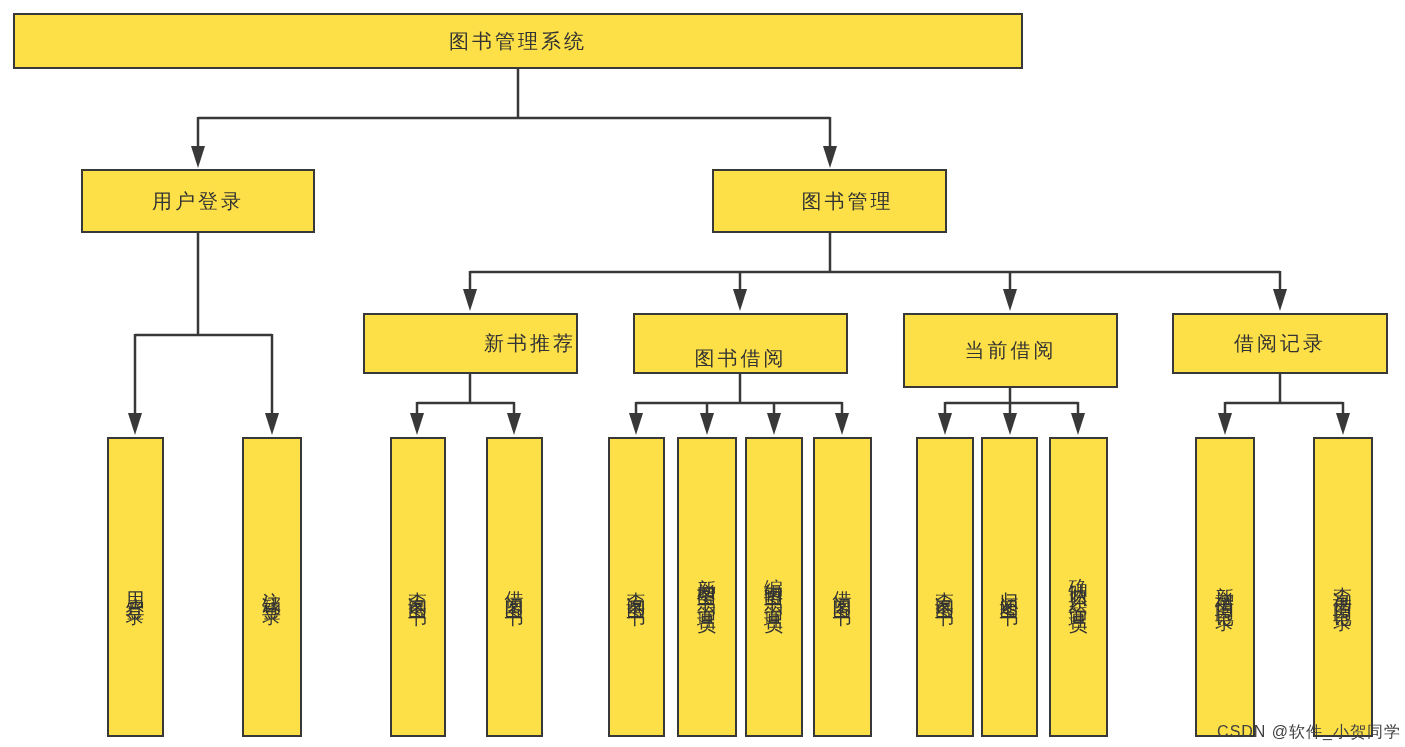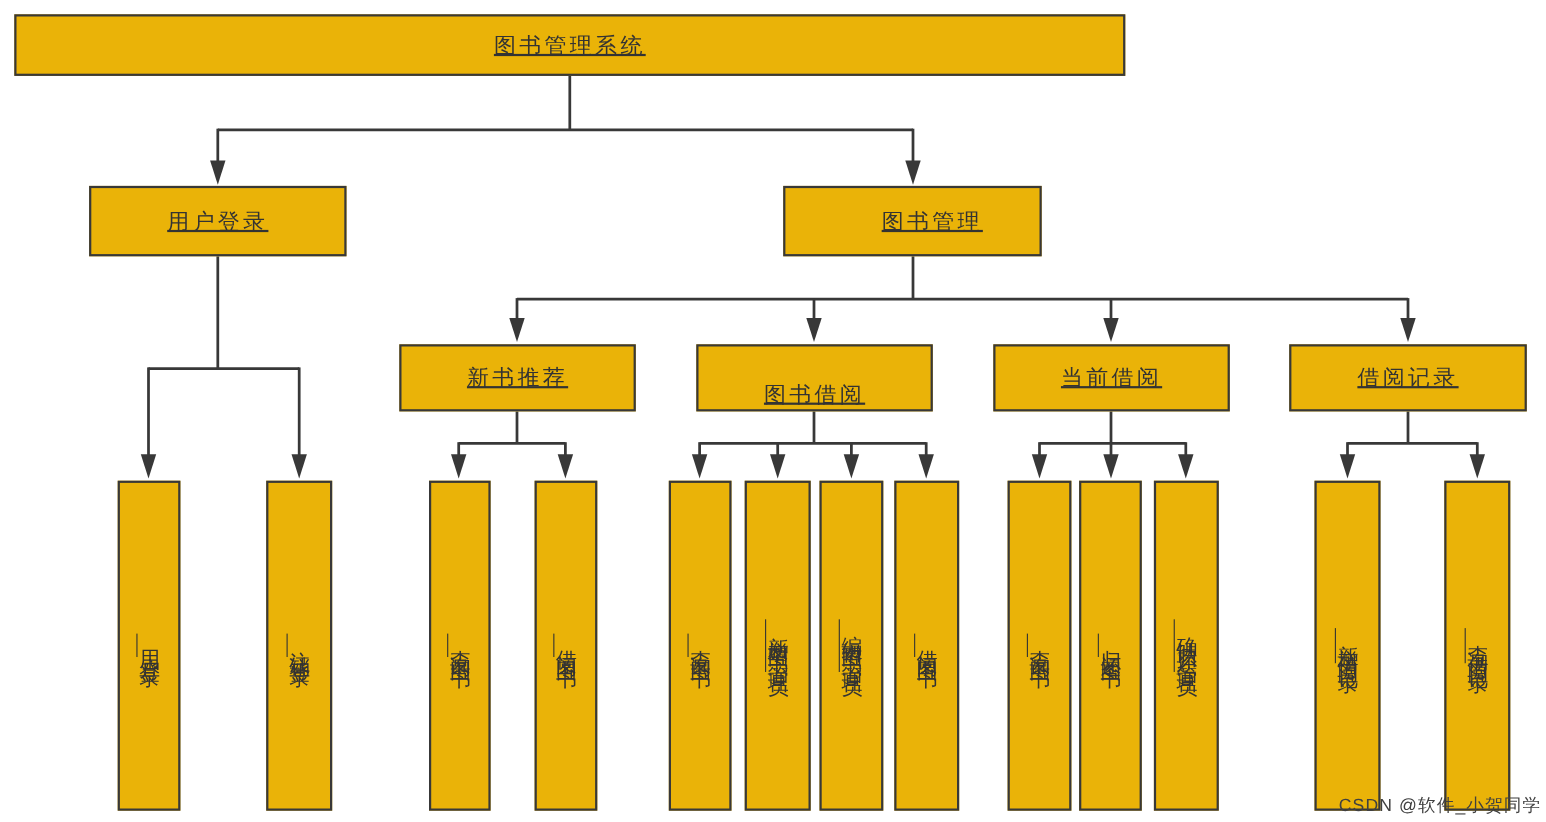--- a/index.html
+++ b/index.html
@@ -19,26 +19,25 @@
     position: absolute;
     left: 0;
     top: 0;
     width: 1405px;
     height: 747px;
   }
   .node {
     position: absolute;
     box-sizing: border-box;
     border: 2.5px solid #383838;
-    background: #eab308;
+    background: #fde047;
     display: flex;
     align-items: center;
     justify-content: center;
     color: #333333;
-    text-decoration: underline;
   }
   .node.h {
     font-size: 20px;
     letter-spacing: 3px;
     white-space: nowrap;
   }
   .node.v {
     font-size: 19px;
   }
   .node.v .vtext {
@@ -136,27 +135,27 @@
     <span>图书管理系统</span>
   </div>
 
   <div class="node h" style="left:81px; top:169px; width:234px; height:64px;">
     <span>用户登录</span>
   </div>
   <div class="node h" style="left:712px; top:169px; width:235px; height:64px;padding-left:36px;">
     <span>图书管理</span>
   </div>
 
-  <div class="node h" style="left:363px; top:313px; width:215px; height:61px;">
+  <div class="node h" style="left:363px; top:313px; width:215px; height:61px;justify-content:flex-end;">
     <span>新书推荐</span>
   </div>
   <div class="node h" style="left:633px; top:313px; width:215px; height:61px;align-items:flex-end;">
     <span>图书借阅</span>
   </div>
-  <div class="node h" style="left:903px; top:313px; width:215px; height:61px;">
+  <div class="node h" style="left:903px; top:313px; width:215px; height:75px;">
     <span>当前借阅</span>
   </div>
   <div class="node h" style="left:1172px; top:313px; width:216px; height:61px;">
     <span>借阅记录</span>
   </div>
 
   <div class="node v" style="left:107px; top:437px; width:57px; height:300px;">
     <span class="vtext">用户登录</span>
   </div>
   <div class="node v" style="left:242px; top:437px; width:60px; height:300px;">

